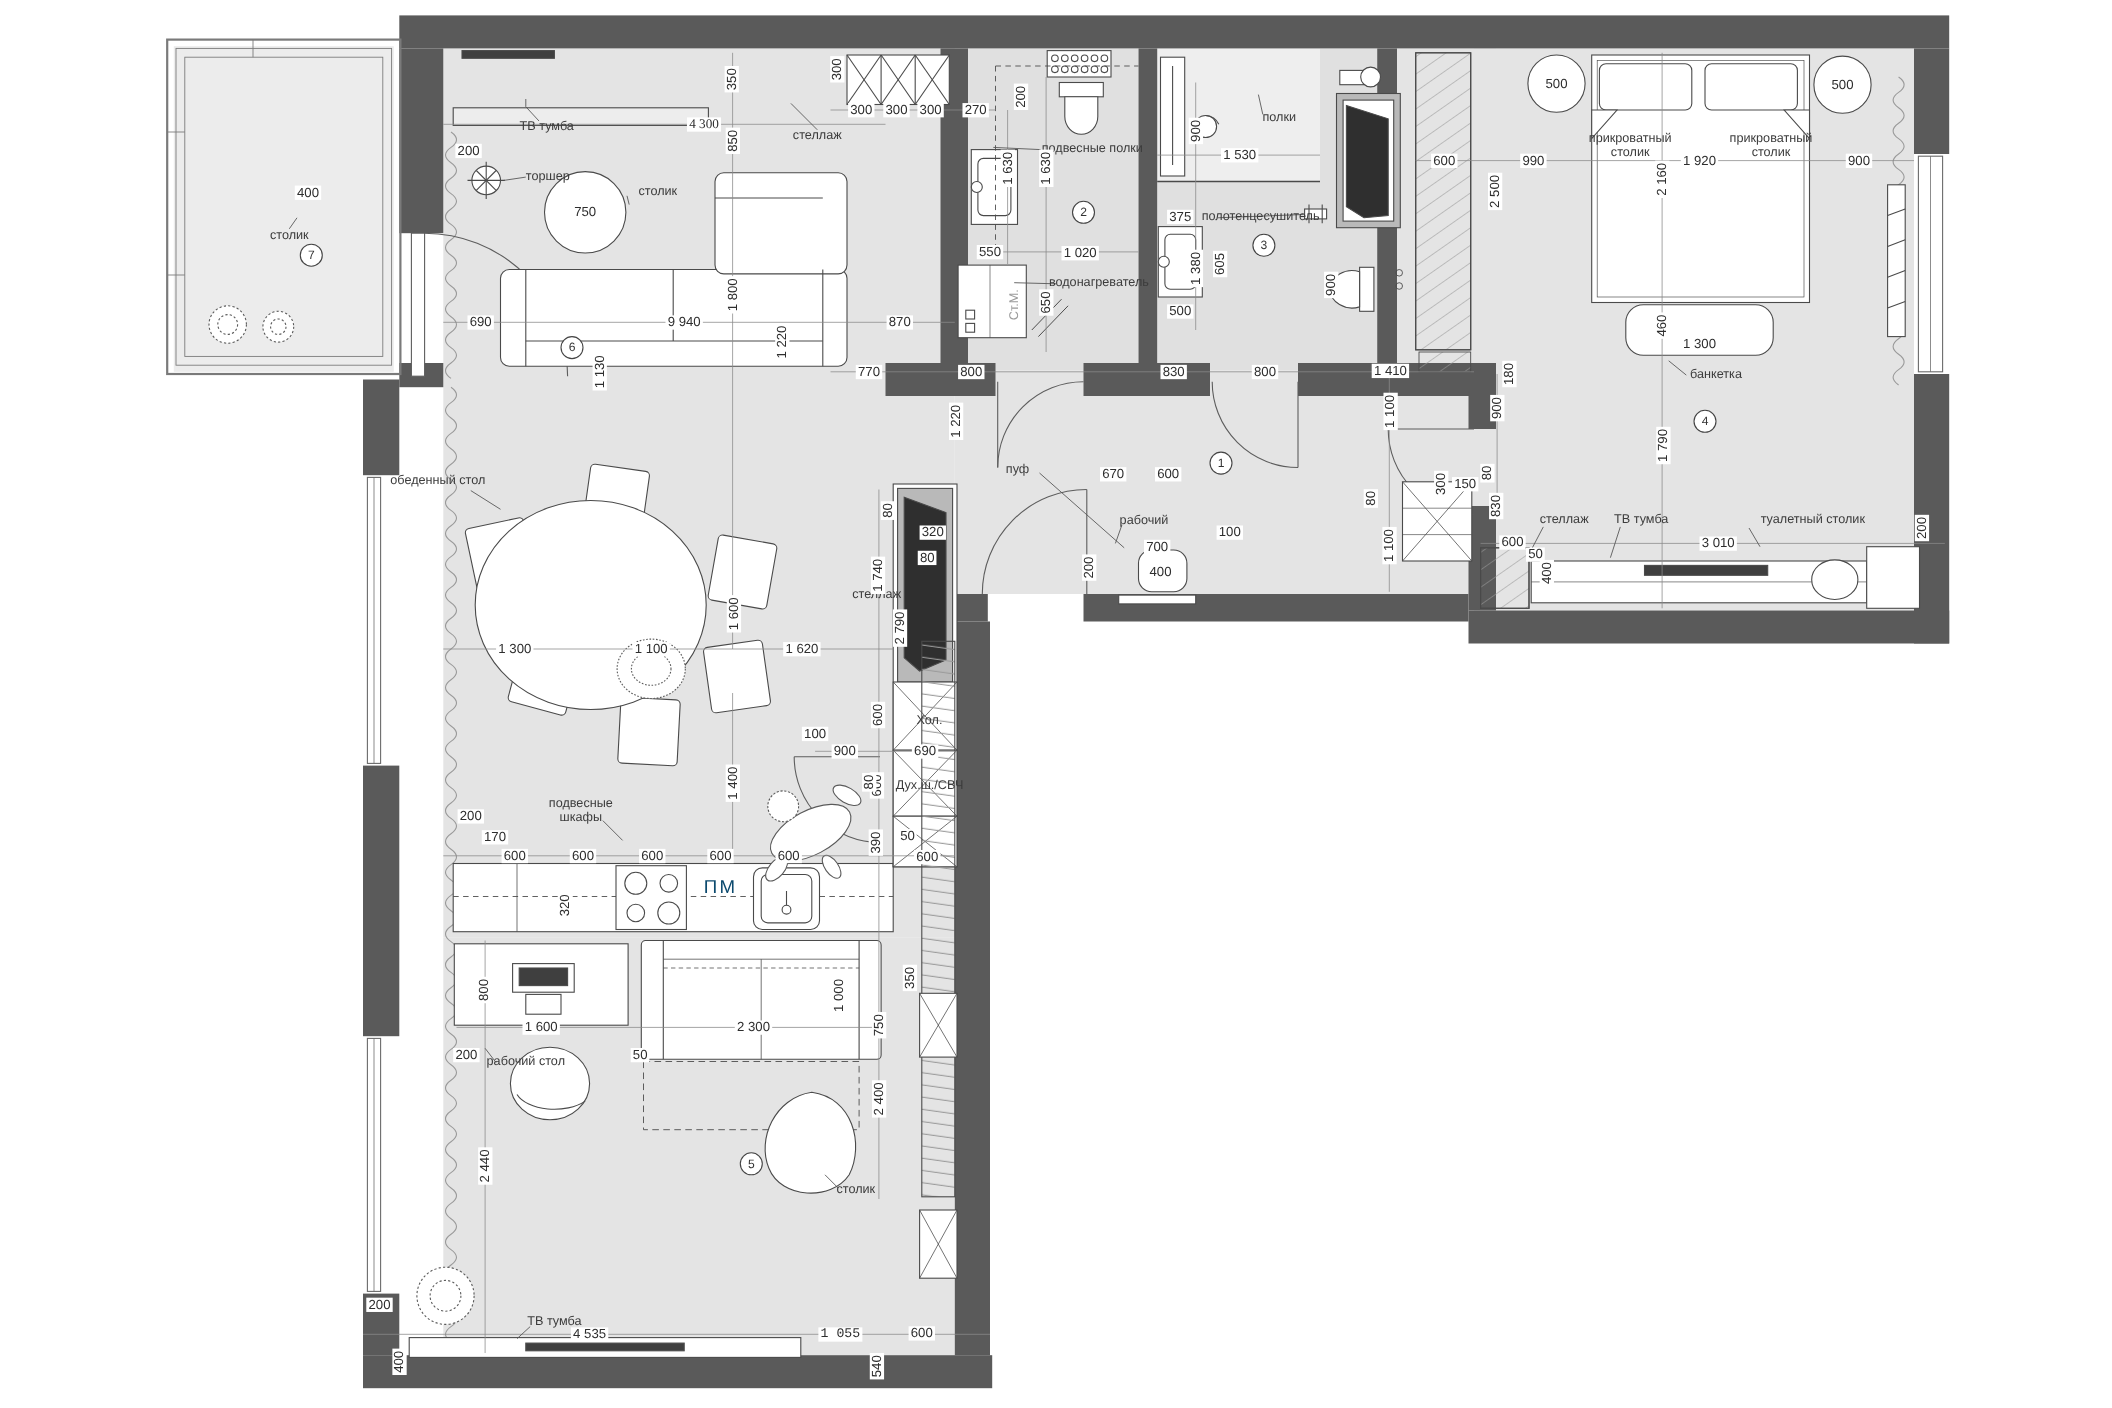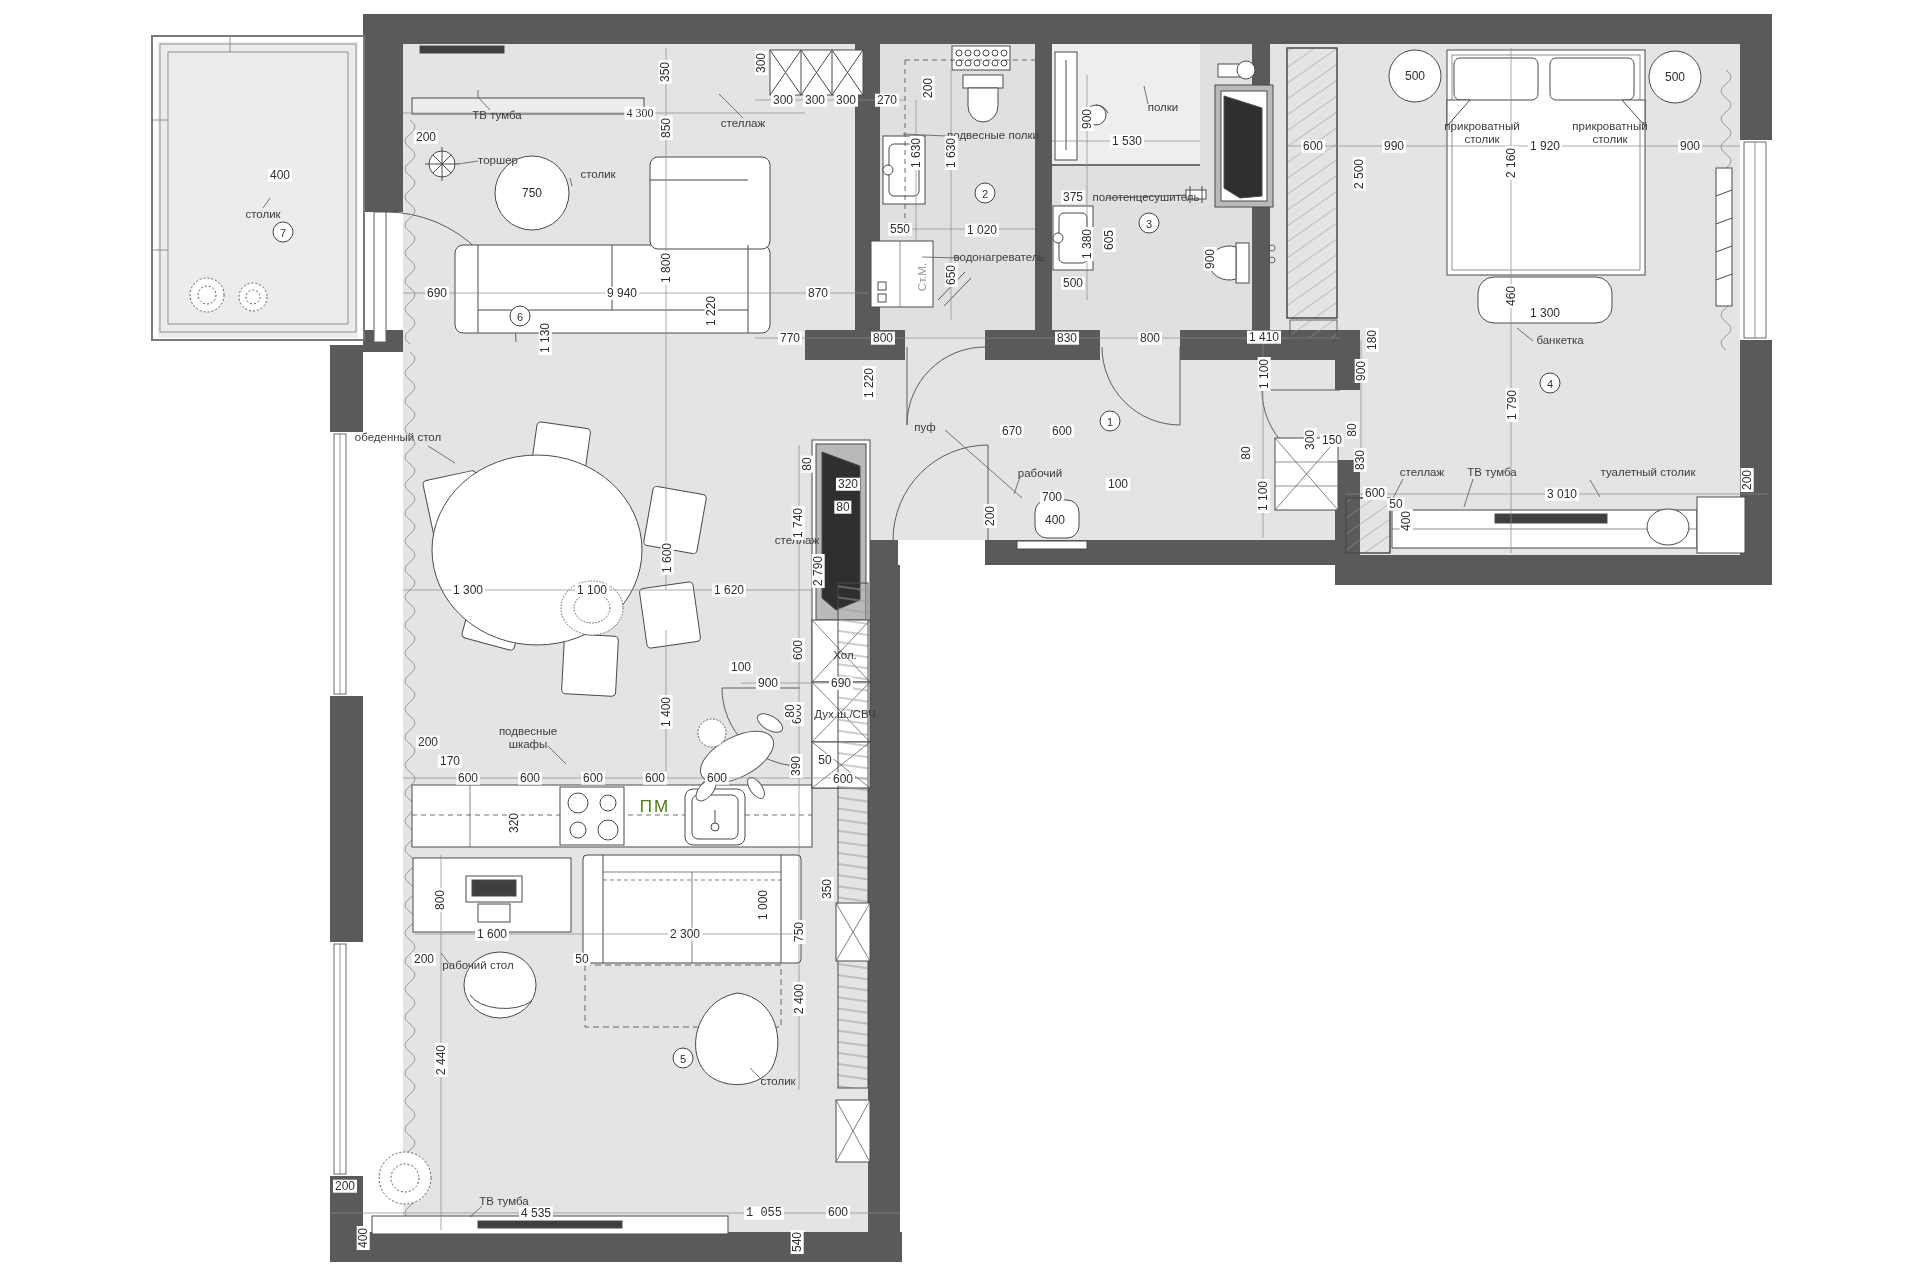--- a/index.html
+++ b/index.html
@@ -6,21 +6,21 @@
   .plan{position:relative;width:1920px;height:1280px;background:#fff;overflow:hidden;
         font-family:"Liberation Sans","DejaVu Sans",sans-serif;}
   .plan svg{position:absolute;left:0;top:0;}
   .chip{position:absolute;transform:translate(-50%,-50%);background:#fff;color:#2e2e2e;
         font-size:12px;line-height:1.05;padding:0 2px;white-space:nowrap;z-index:30;}
   .chip.v{transform:translate(-50%,-50%) rotate(-90deg);}
   .lbl{position:absolute;transform:translate(-50%,-50%);color:#3c3c3c;font-size:11.5px;
        line-height:1.15;white-space:pre-line;text-align:center;z-index:25;}
   .lbl.v{transform:translate(-50%,-50%) rotate(-90deg);}
   .lbl.gray{color:#9b9b9b;}
-  .lbl.big{font-size:17px;letter-spacing:2px;color:#4d7c0f;}
+  .lbl.big{font-size:17px;letter-spacing:2px;color:#0c4a6e;}
   .room{position:absolute;transform:translate(-50%,-50%);width:19px;height:19px;border:1.2px solid #444;
         border-radius:50%;background:#fff;color:#333;font-size:11px;display:flex;align-items:center;
         justify-content:center;z-index:35;}
 </style>
 </head>
 <body>
 
 <div class="plan">
 <svg width="1920" height="1280" viewBox="0 0 1920 1280">
   <defs>

